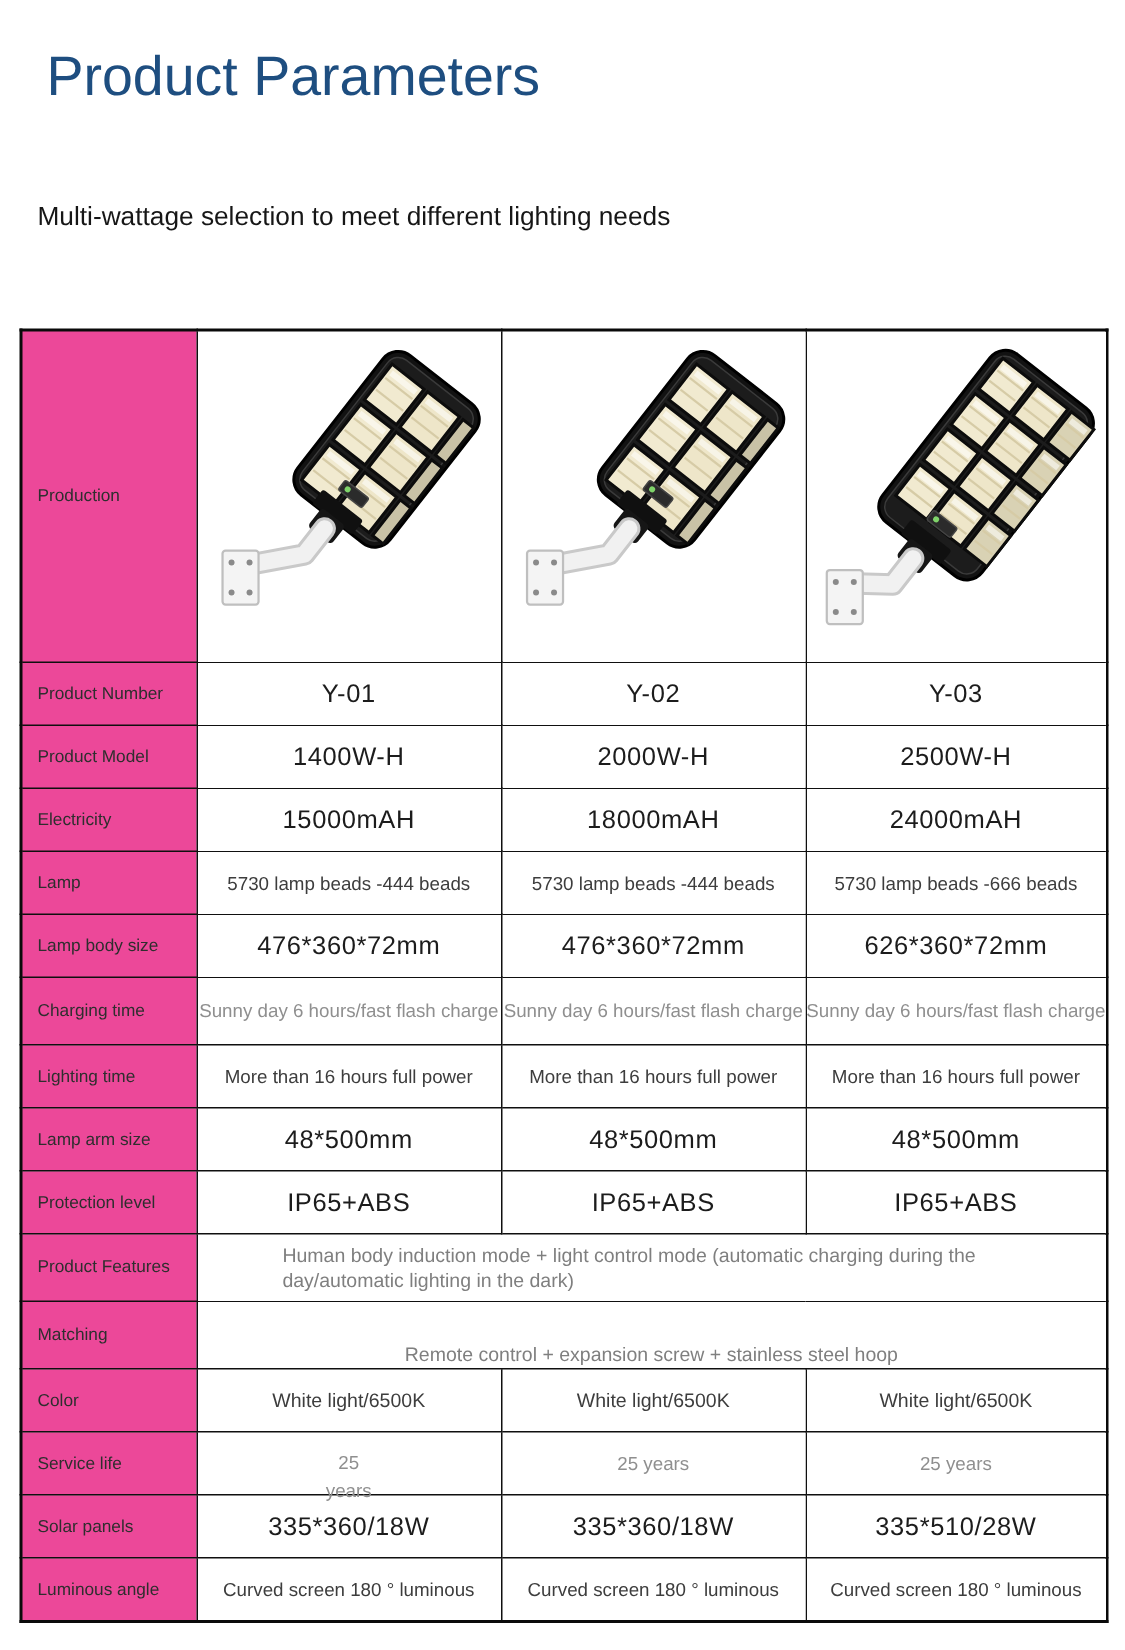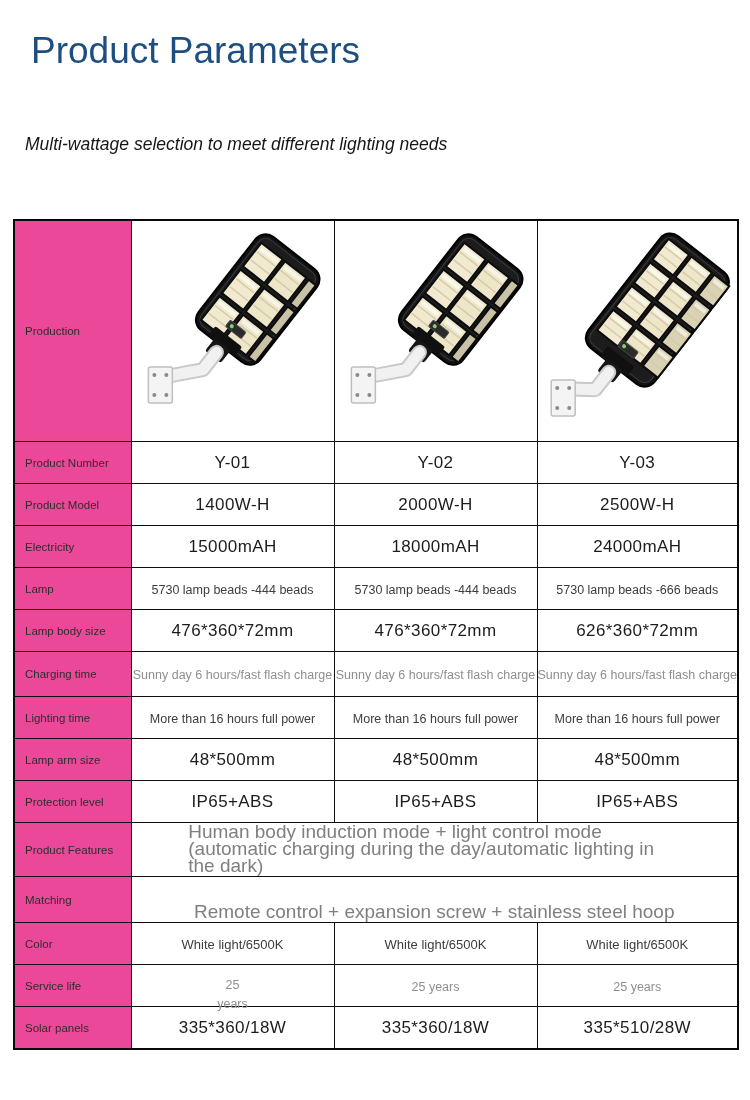--- a/index.html
+++ b/index.html
@@ -7,21 +7,21 @@
     width:750px;height:1100px;position:relative;overflow:hidden;
     font-family:"Liberation Sans","DejaVu Sans",sans-serif;
     -webkit-font-smoothing:antialiased;
   }
   .page-title{
     position:absolute;left:31px;top:30px;
     font-size:37px;font-weight:400;color:#1e4e80;letter-spacing:0px;
   }
   .page-subtitle{
     position:absolute;left:25px;top:134px;
-    font-size:17.5px;color:#161616;font-style:italic;
+    font-size:17.5px;color:#161616;
   }
   .params-table{
     position:absolute;left:13px;top:219px;width:724px;
     border-collapse:collapse;table-layout:fixed;
     border:2px solid #0a0a0a;
   }
   .params-table th,.params-table td{
     border:1.5px solid #0f0f0f;
     padding:0;margin:0;
   }
@@ -40,21 +40,21 @@
   .params-table tr.row-production th{height:220px;}
   .params-table tr.row-product-features td{height:44px;}
   .params-table tr.row-charging-time td{height:44px;}
 
   .val-lg{font-size:17px;color:#1c1c1c;letter-spacing:0.4px;}
   .val-sm{font-size:12.5px;color:#3d3d3d;}
   .val-muted{font-size:12.5px;color:#8f8f8f;}
   .row-color .val-sm{font-size:13px;}
   .merged-block{
     display:inline-block;text-align:left;max-width:492px;
-    font-size:19px;line-height:17px;color:#7f7f7f;
+    font-size:13px;line-height:17px;color:#7f7f7f;
   }
   .row-matching .merged-block{text-align:center;max-width:none;margin-top:26px;}
   .wrapped{
     display:inline-block;white-space:pre-line;line-height:19px;
     transform:translateY(9px);position:relative;z-index:3;
   }
   .lamp-wrap{display:flex;align-items:center;justify-content:center;height:100%;}
 </style>
 </head>
 <body>
@@ -318,14 +318,20 @@
 years</span></td>
         <td><span class="val-muted">25 years</span></td>
         <td><span class="val-muted">25 years</span></td>
       </tr>
       <tr class="row-solar-panels">
         <th>Solar panels</th>
         <td><span class="val-lg">335*360/18W</span></td>
         <td><span class="val-lg">335*360/18W</span></td>
         <td><span class="val-lg">335*510/28W</span></td>
       </tr>
+      <tr class="row-luminous-angle">
+        <th>Luminous angle</th>
+        <td><span class="val-sm">Curved screen 180 ° luminous</span></td>
+        <td><span class="val-sm">Curved screen 180 ° luminous</span></td>
+        <td><span class="val-sm">Curved screen 180 ° luminous</span></td>
+      </tr>
     </tbody>
 </table>
 
 </body></html>

